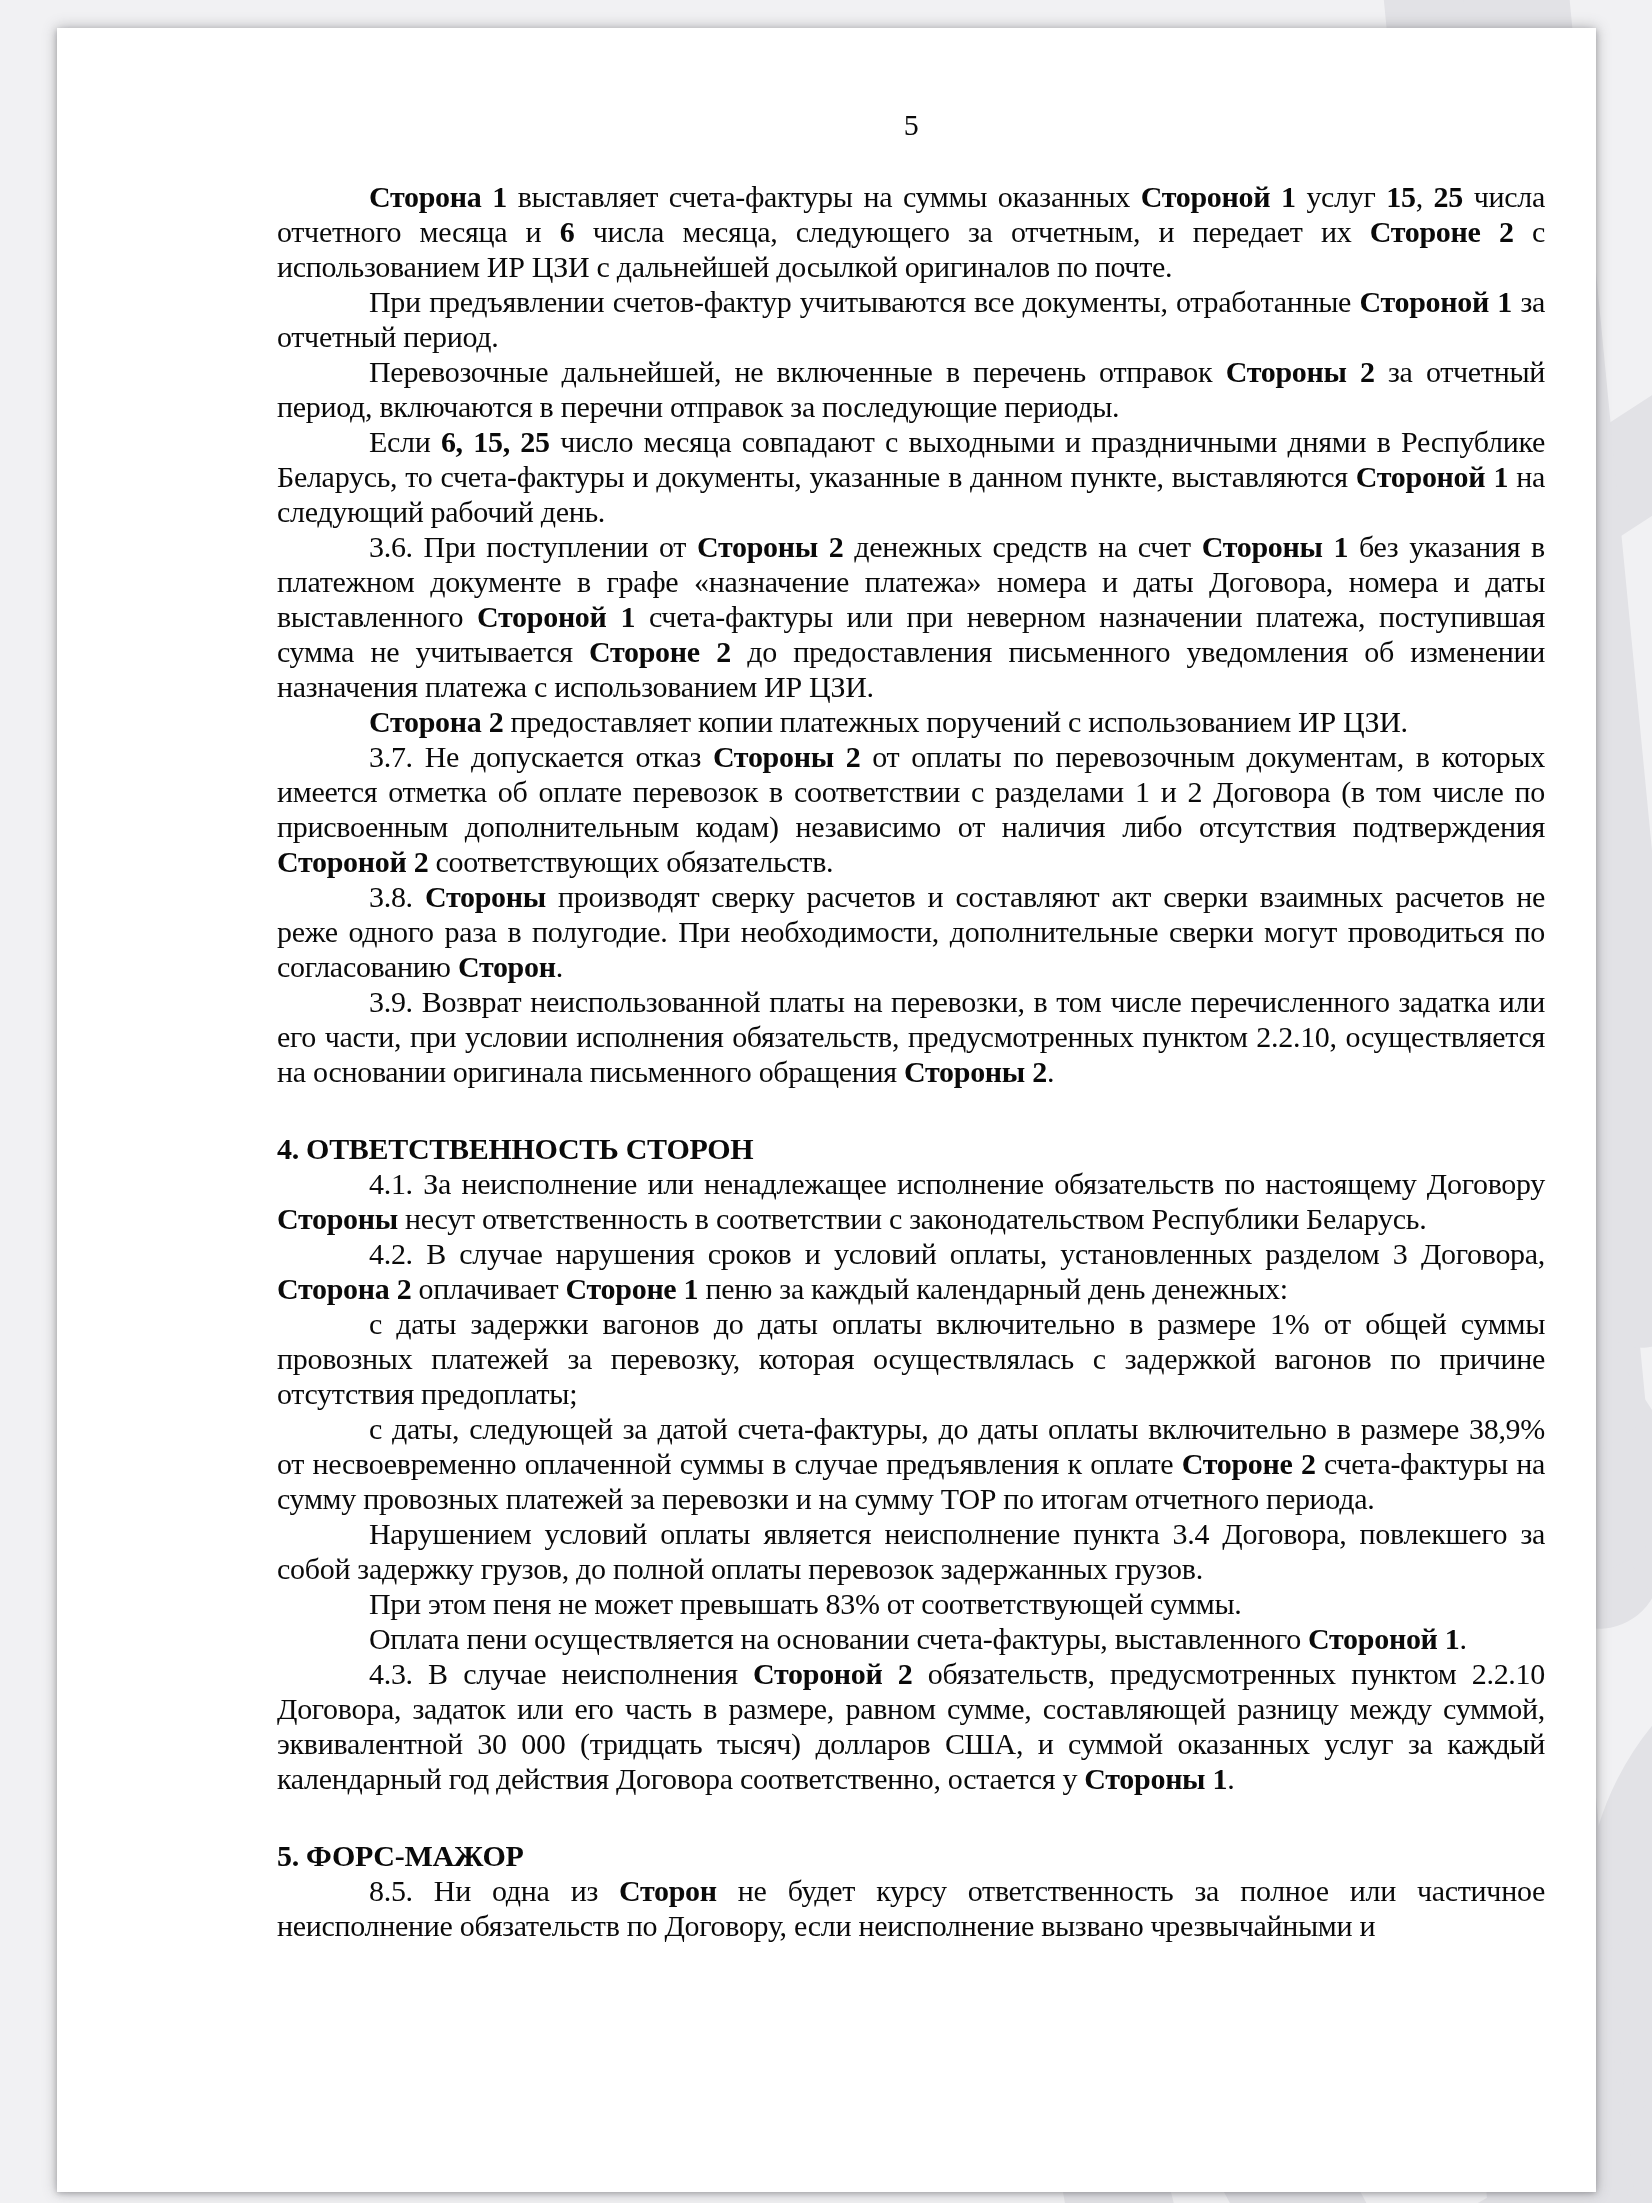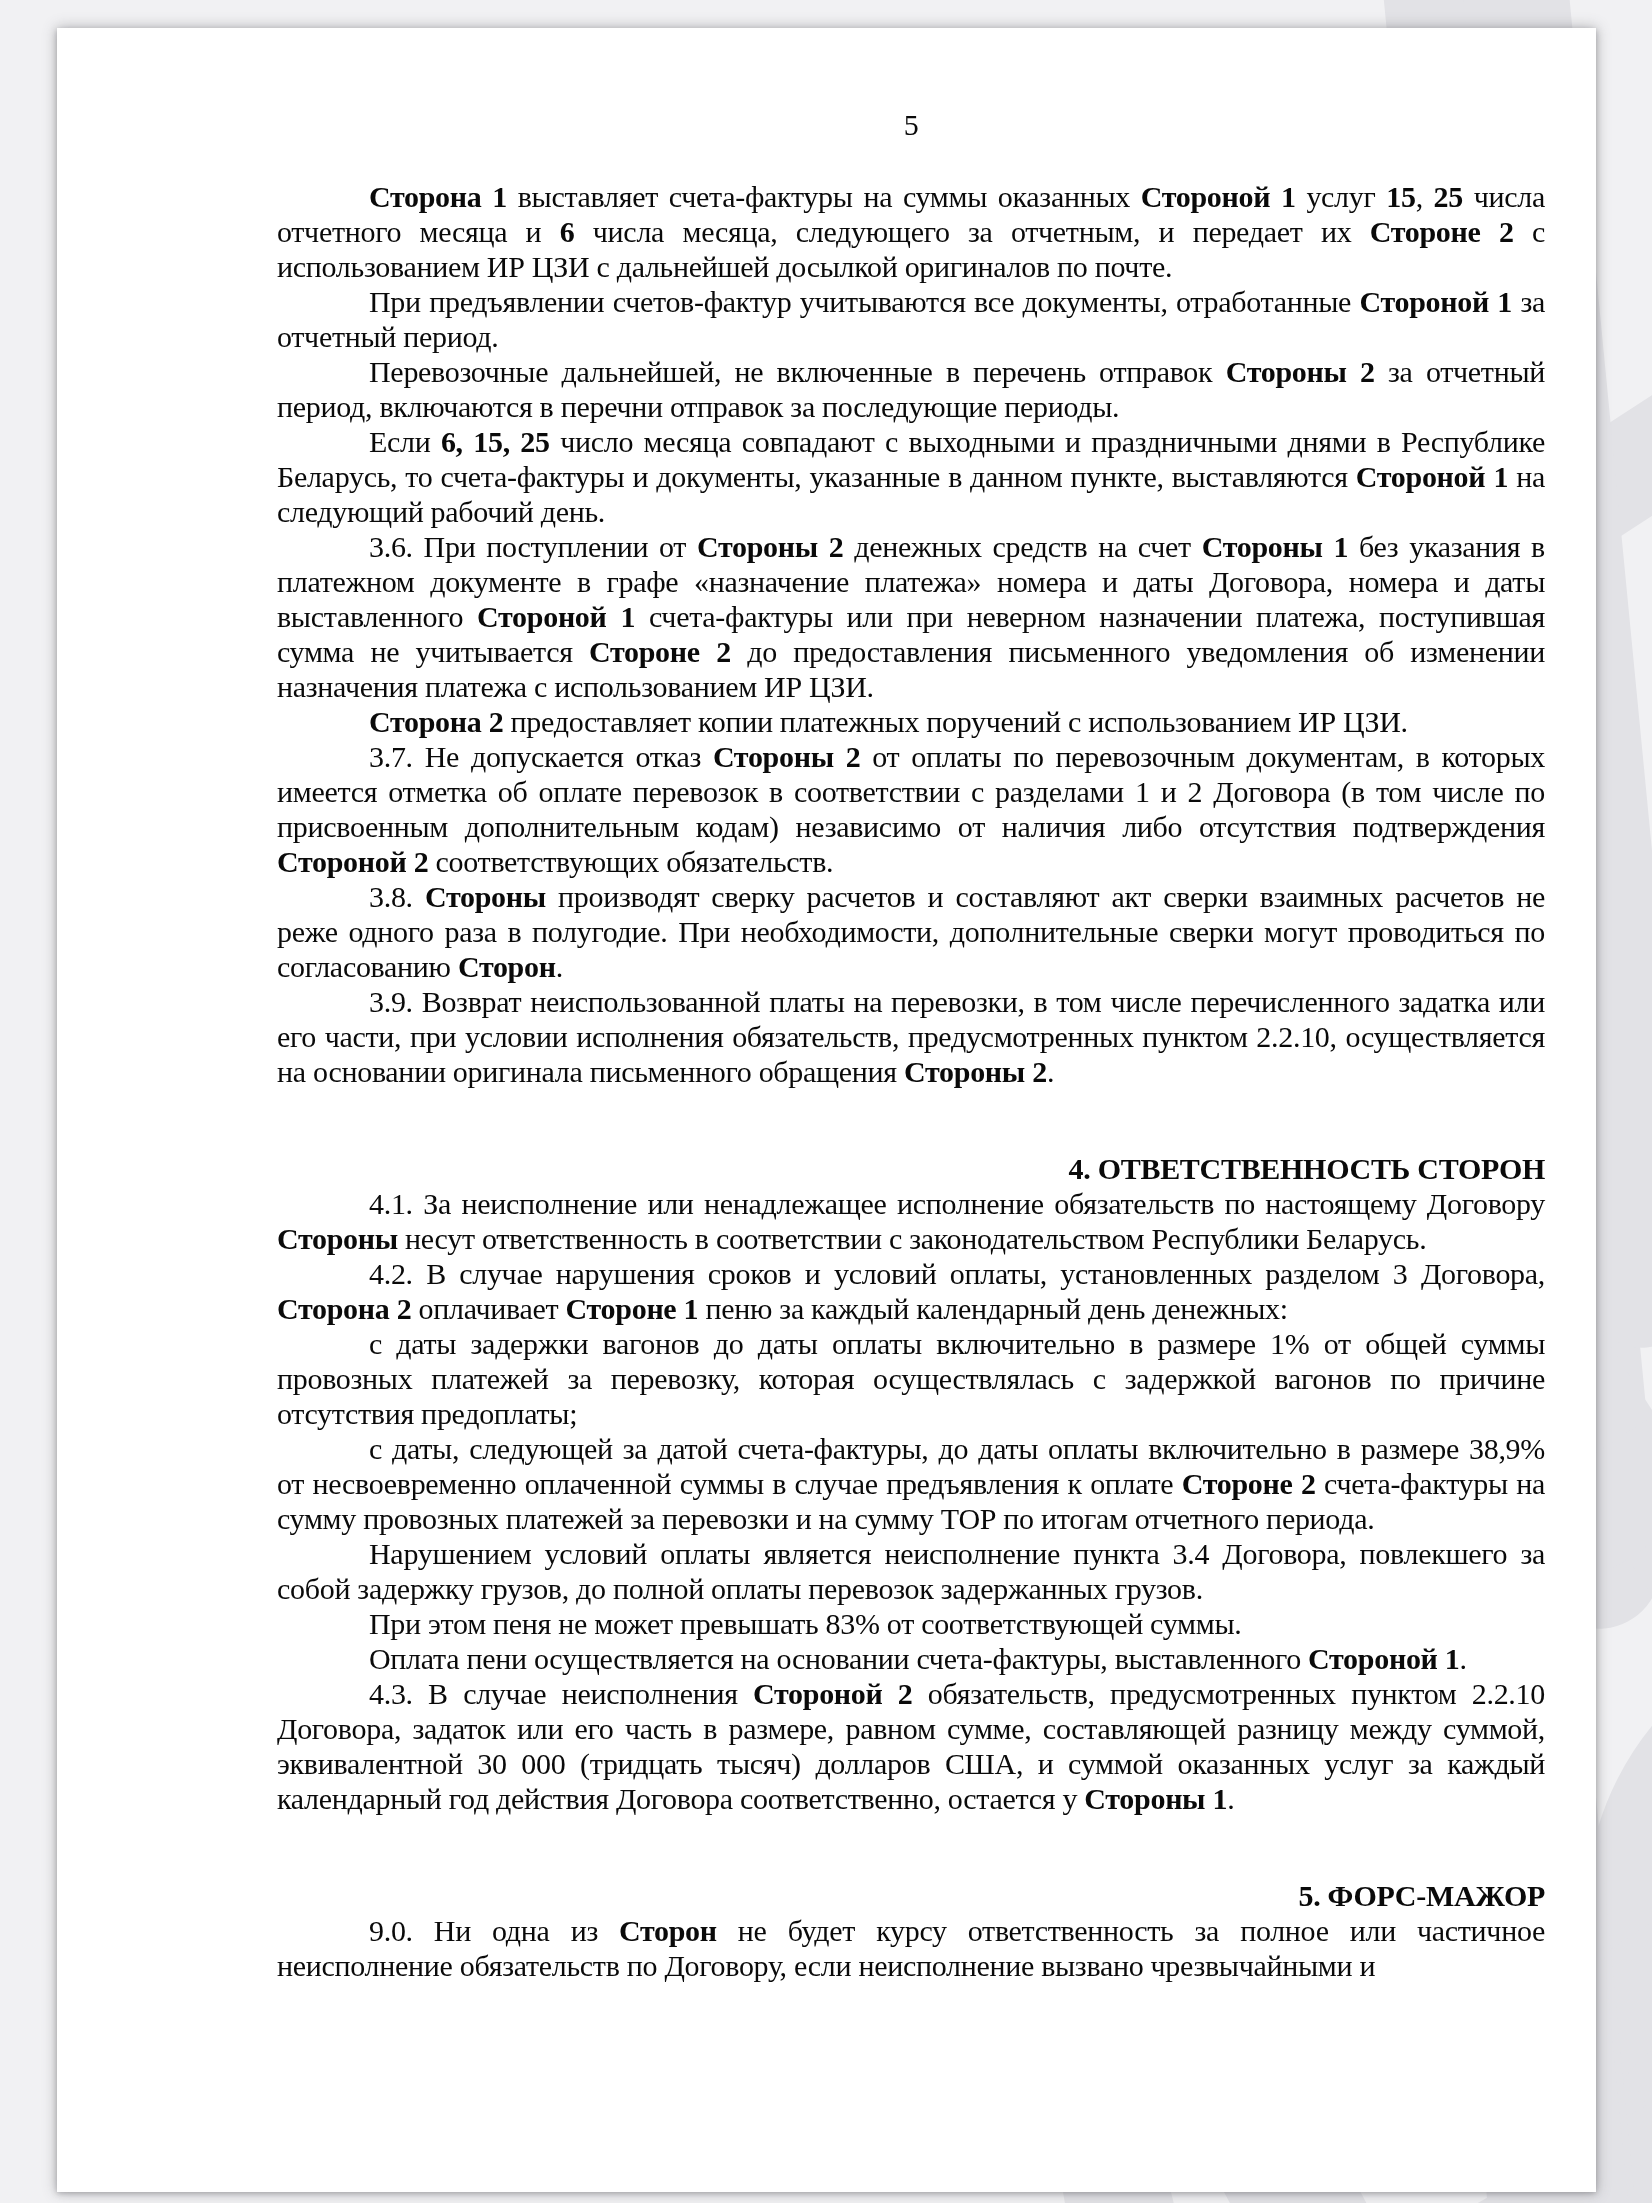--- a/index.html
+++ b/index.html
@@ -42,23 +42,23 @@
     text-align: center;
     margin-bottom: 37px;
   }
   .para {
     text-align: justify;
     text-indent: 92px;
     margin: 0;
   }
   .para .b, .b { font-weight: bold; margin-top: 27px; }
   .heading {
-    text-align: right;
+    text-align: left;
     font-weight: bold;
-    margin-top: 62px;
+    margin-top: 42px;
   }
 </style>
 </head>
 <body>
 
 <div class="canvas">
 
   <svg class="backdrop" xmlns="http://www.w3.org/2000/svg" width="1653" height="2204" viewBox="0 0 1800 2400">
     <defs>
       <symbol id="wm-device" viewBox="0 0 120 150">
@@ -132,19 +132,19 @@
           <div class="heading">4. ОТВЕТСТВЕННОСТЬ СТОРОН</div>
           <div class="para"><span>4.1. За неисполнение или ненадлежащее исполнение обязательств по настоящему Договору </span><span class="b">Стороны</span><span> несут ответственность в соответствии с законодательством Республики Беларусь.</span></div>
           <div class="para"><span>4.2. В случае нарушения сроков и условий оплаты, установленных разделом 3 Договора, </span><span class="b">Сторона 2</span><span> оплачивает </span><span class="b">Стороне 1</span><span> пеню за каждый календарный день денежных:</span></div>
           <div class="para"><span>с даты задержки вагонов до даты оплаты включительно в размере 1% от общей суммы провозных платежей за перевозку, которая осуществлялась с задержкой вагонов по причине отсутствия предоплаты;</span></div>
           <div class="para"><span>с даты, следующей за датой счета-фактуры, до даты оплаты включительно в размере 38,9% от несвоевременно оплаченной суммы в случае предъявления к оплате </span><span class="b">Стороне 2</span><span> счета-фактуры на сумму провозных платежей за перевозки и на сумму ТОР по итогам отчетного периода.</span></div>
           <div class="para"><span>Нарушением условий оплаты является неисполнение пункта 3.4 Договора, повлекшего за собой задержку грузов, до полной оплаты перевозок задержанных грузов.</span></div>
           <div class="para"><span>При этом пеня не может превышать 83% от соответствующей суммы.</span></div>
           <div class="para"><span>Оплата пени осуществляется на основании счета-фактуры, выставленного </span><span class="b">Стороной 1</span><span>.</span></div>
           <div class="para"><span>4.3. В случае неисполнения </span><span class="b">Стороной 2</span><span> обязательств, предусмотренных пунктом 2.2.10 Договора, задаток или его часть в размере, равном сумме, составляющей разницу между суммой, эквивалентной 30 000 (тридцать тысяч) долларов США, и суммой оказанных услуг за каждый календарный год действия Договора соответственно, остается у </span><span class="b">Стороны 1</span><span>.</span></div>
           <div class="heading">5. ФОРС-МАЖОР</div>
-          <div class="para"><span>9.0. Ни одна из </span><span class="b">Сторон</span><span> не будет курсу ответственность за полное или частичное неисполнение обязательств по Договору, если неисполнение вызвано чрезвычайными и</span></div>
+          <div class="para"><span>8.5. Ни одна из </span><span class="b">Сторон</span><span> не будет курсу ответственность за полное или частичное неисполнение обязательств по Договору, если неисполнение вызвано чрезвычайными и</span></div>
         </div>
     </div>
   </div>
 
 </div>
 
 
 </body></html>

